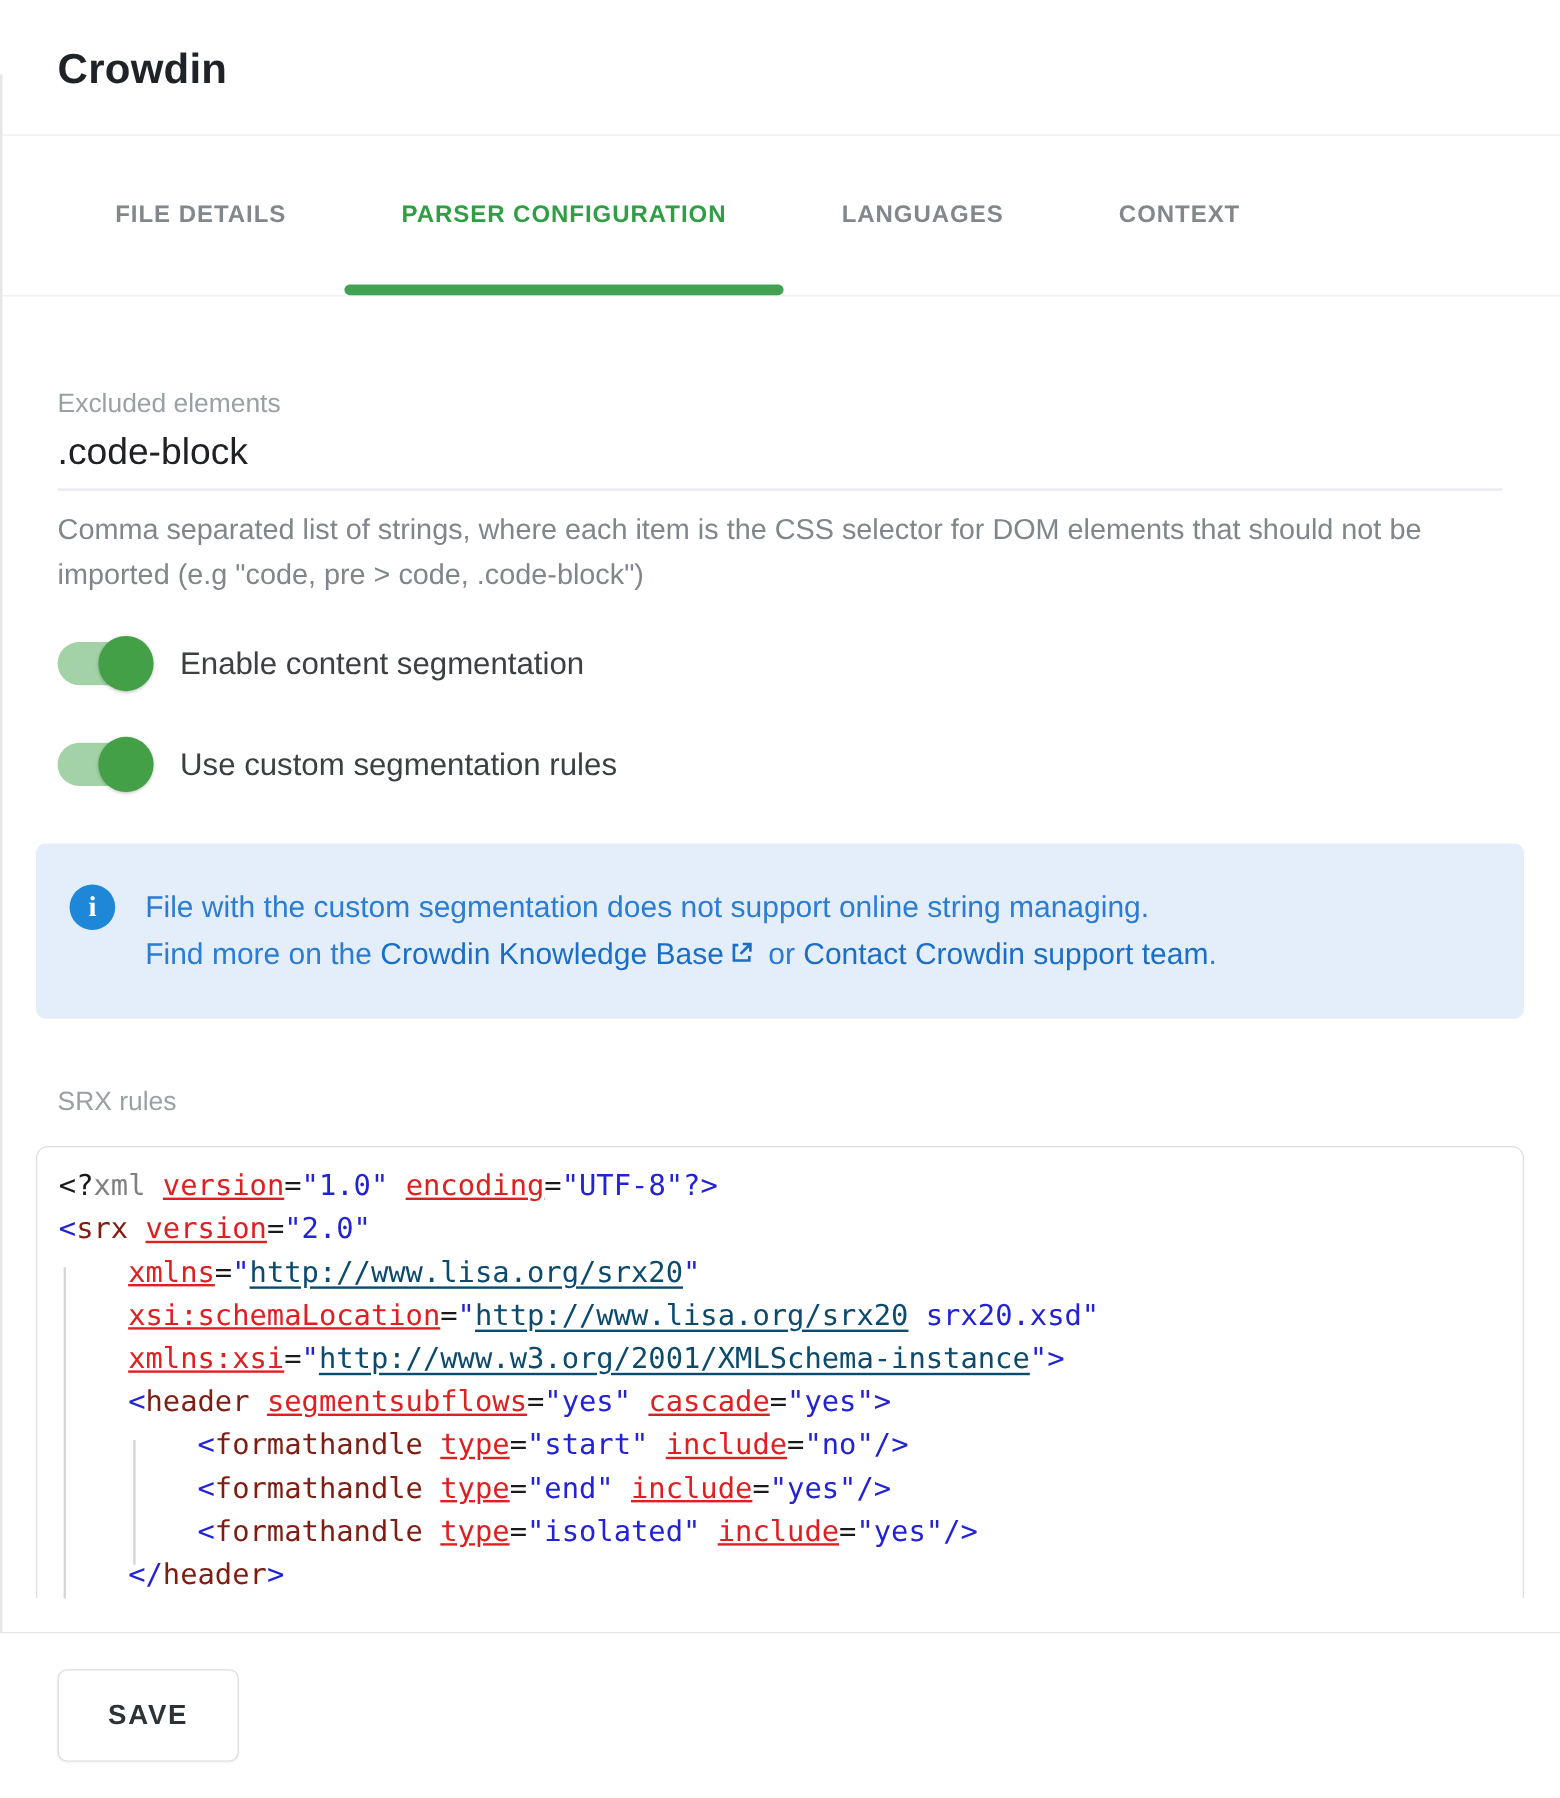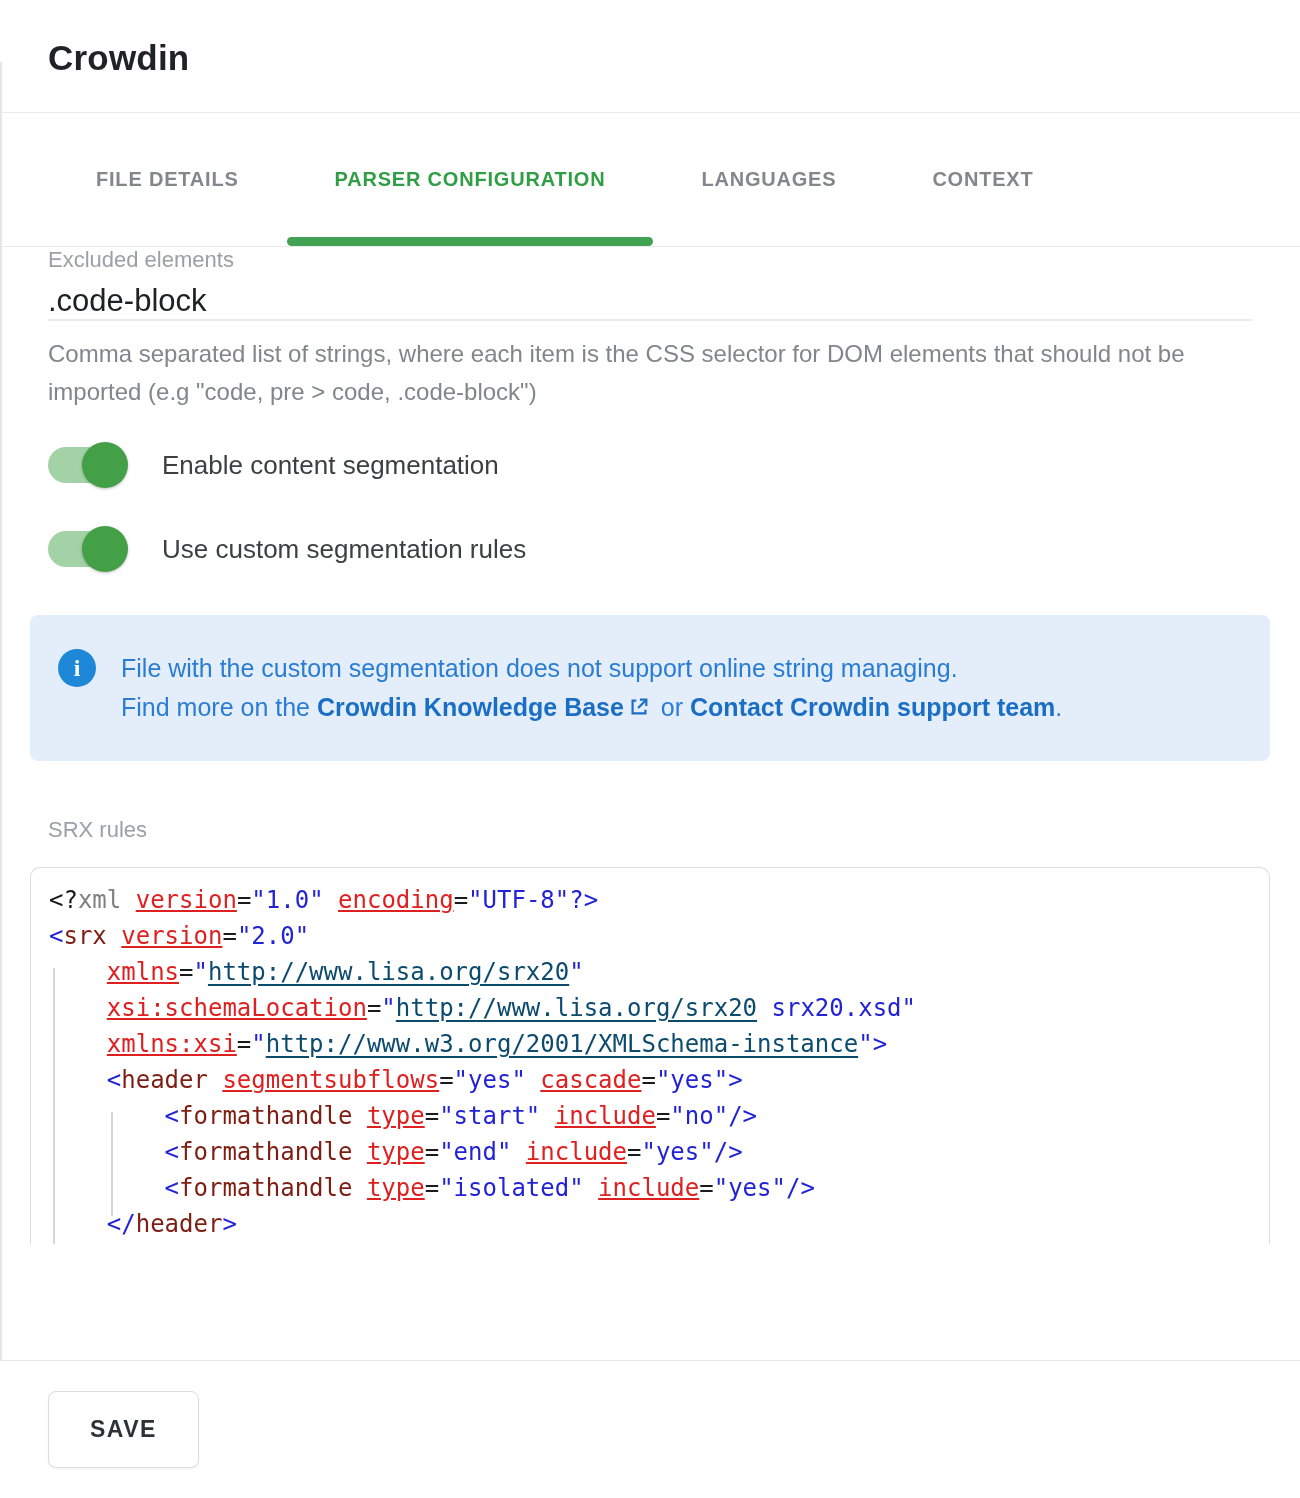--- a/index.html
+++ b/index.html
@@ -25,33 +25,33 @@
     color:#82878c;cursor:pointer;white-space:nowrap;
   }
   .tab.active{color:#2f9e44;}
   .tab.active::after{
     content:"";position:absolute;left:0;right:0;bottom:0;height:9px;
     background:#42a254;border-radius:6px;
   }
 
   
   .main{padding:0 48px;}
-  .field{border-bottom:2px solid #e8eaed;padding-bottom:0;}
+  .field{margin-top:76px;border-bottom:2px solid #e8eaed;padding-bottom:12px;}
   .field-label{font-size:22px;color:#9aa0a6;}
   .field-input{
     display:block;width:100%;border:none;outline:none;margin-top:10px;padding:0;
     font-size:31px;color:#202124;font-family:"Liberation Sans",sans-serif;background:transparent;
   }
   .helper{
     margin-top:14px;font-size:24px;line-height:38px;color:#80868b;max-width:1160px;
   }
 
   
   .toggles{margin-top:30px;}
-  .toggle-row{display:flex;align-items:center;margin-bottom:36px;height:48px;gap:12px;}
+  .toggle-row{display:flex;align-items:center;margin-bottom:36px;height:48px;}
   .switch{position:relative;width:76px;height:36px;cursor:pointer;flex:0 0 auto;}
   .switch .track{
     position:absolute;left:0;top:0;width:76px;height:36px;border-radius:18px;
     background:#a2d2a6;
   }
   .switch .thumb{
     position:absolute;right:-4px;top:-5px;width:46px;height:46px;border-radius:50%;
     background:#43a047;box-shadow:0 1px 3px rgba(0,0,0,.25);
   }
   .toggle-label{margin-left:26px;font-size:26px;color:#3c4043;}
@@ -60,21 +60,21 @@
   .info-box{
     margin:42px -18px 0;background:#e3eefa;border-radius:8px;
     position:relative;padding:34px 40px 34px 91px;box-sizing:border-box;
   }
   .info-icon{
     position:absolute;left:28px;top:34px;width:38px;height:38px;border-radius:50%;
     background:#1f87d8;color:#fff;display:flex;align-items:center;justify-content:center;
     font-size:24px;font-weight:700;font-family:"Liberation Serif",serif;
   }
   .info-line{margin:0;font-size:25px;line-height:39px;color:#2b7cd3;max-width:1080px;}
-  .info-link{font-weight:700;color:#1b6ec6;cursor:pointer;}
+  .info-link{font-weight:400;color:#1b6ec6;cursor:pointer;}
   .ext-icon{display:inline-block;width:22px;height:22px;margin:0 4px;vertical-align:-2px;}
 
   
   .srx-label{margin-top:56px;font-size:22px;color:#9aa0a6;}
   .code-box{
     position:relative;margin:24px -18px 0;height:376px;overflow:hidden;
     border:1px solid #dadce0;border-bottom:none;border-radius:10px 10px 0 0;
     background:#fff;
   }
   .code-pre{

